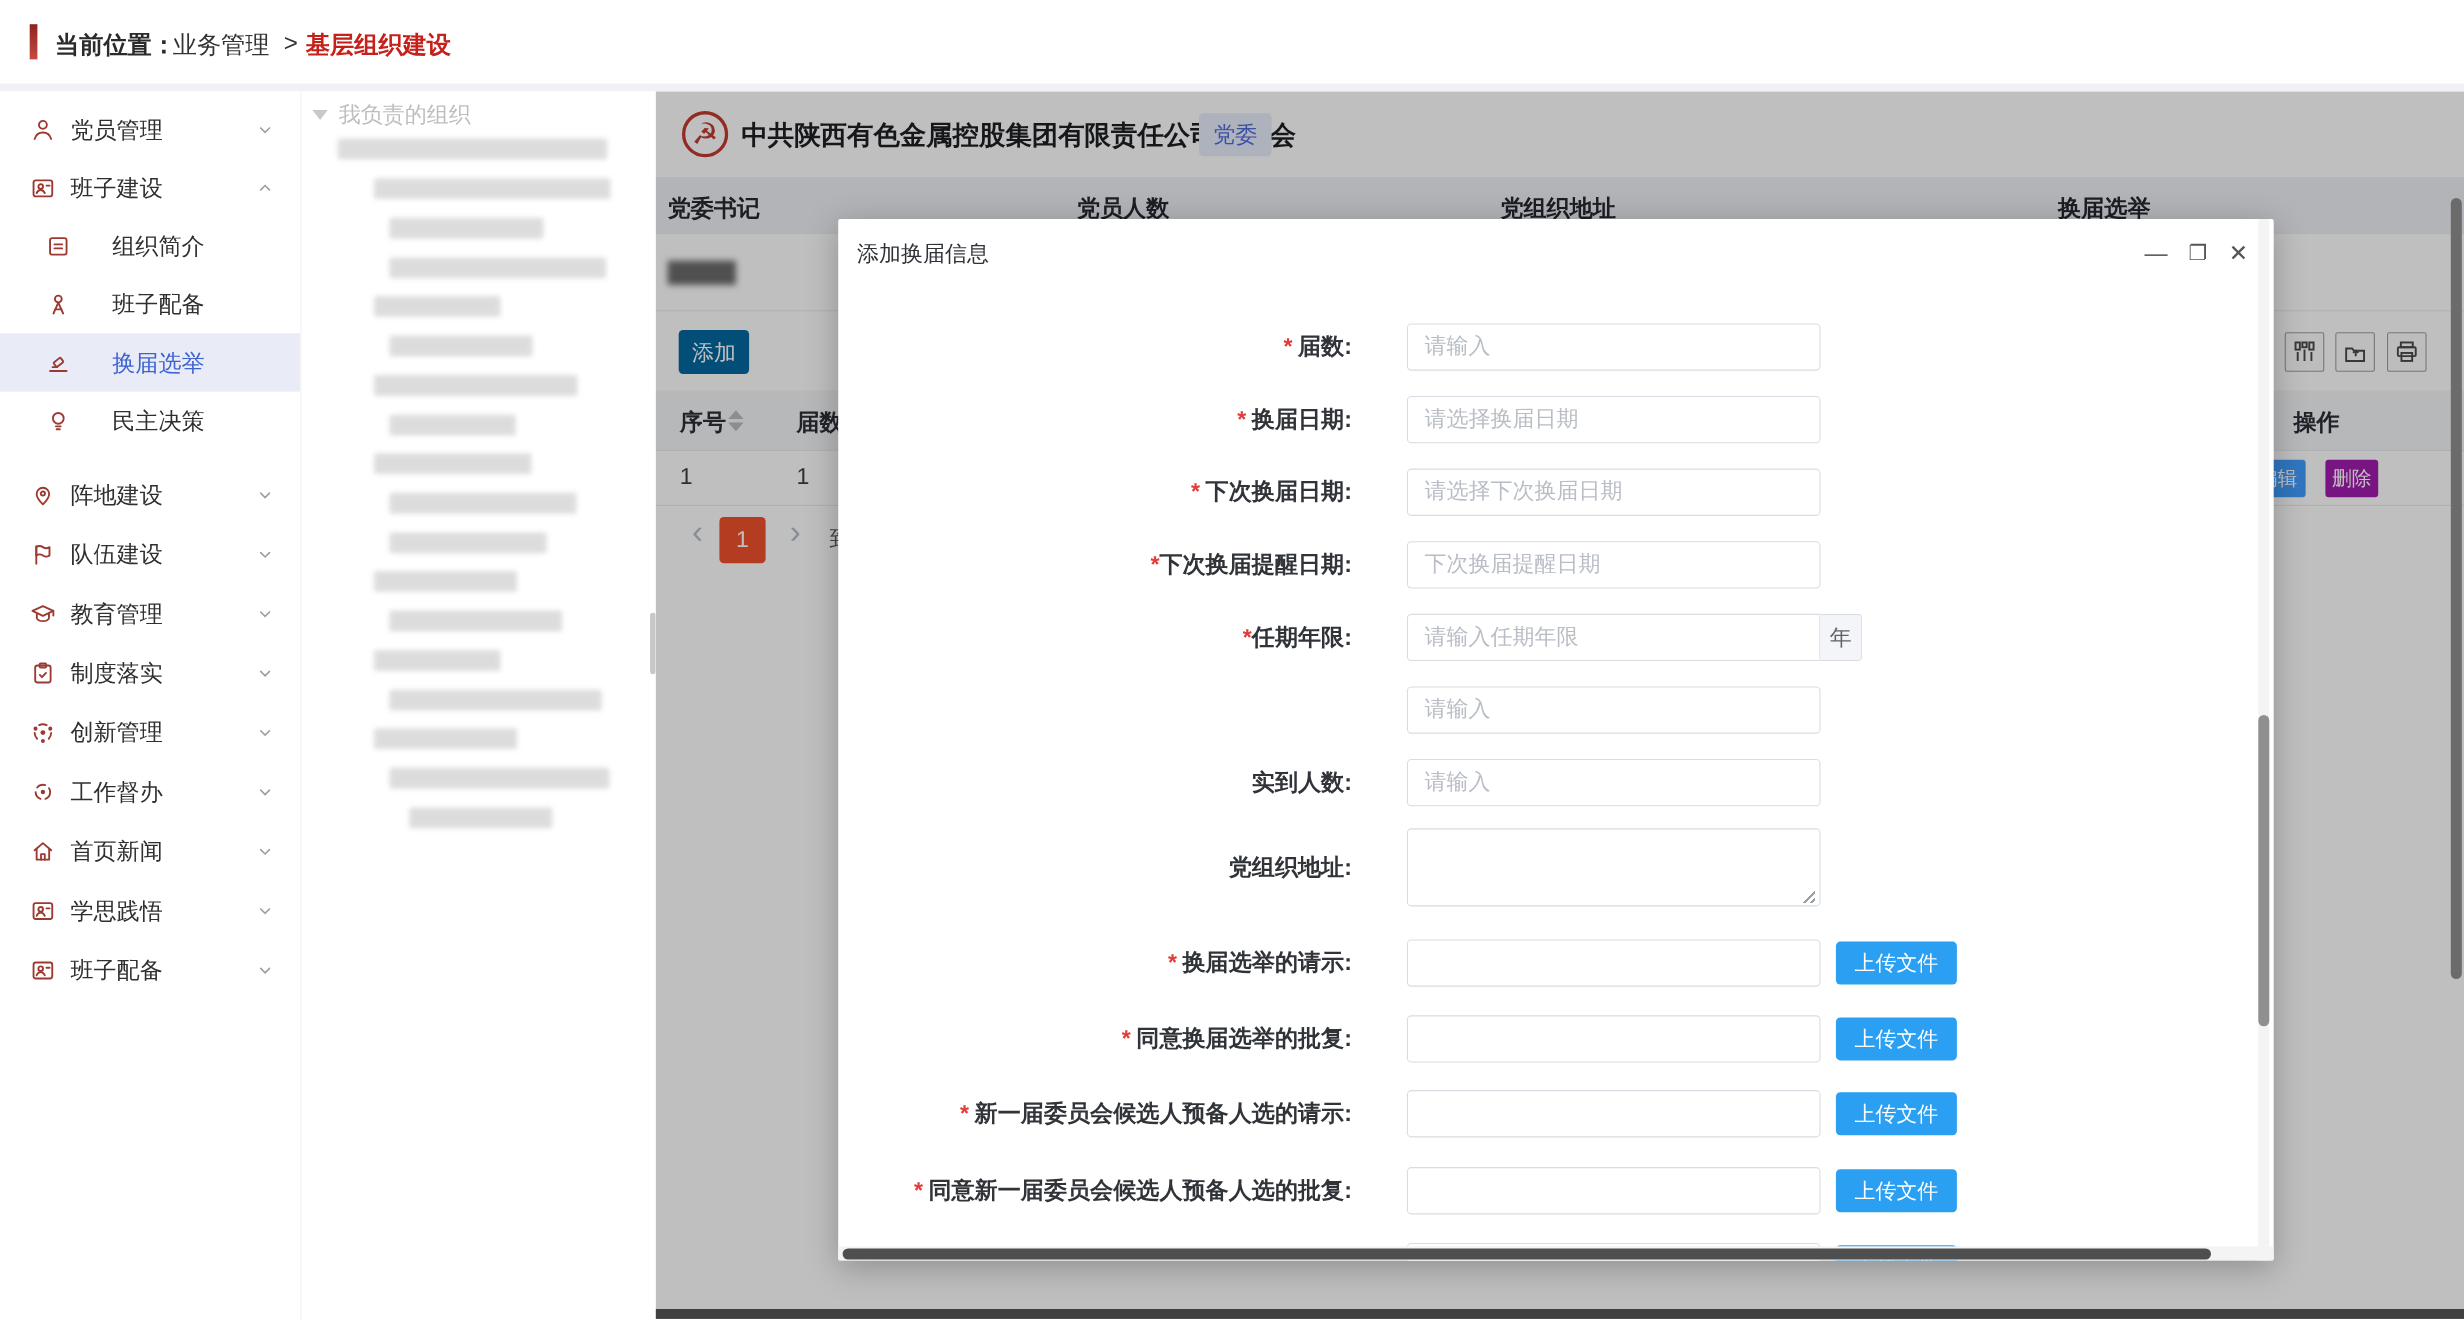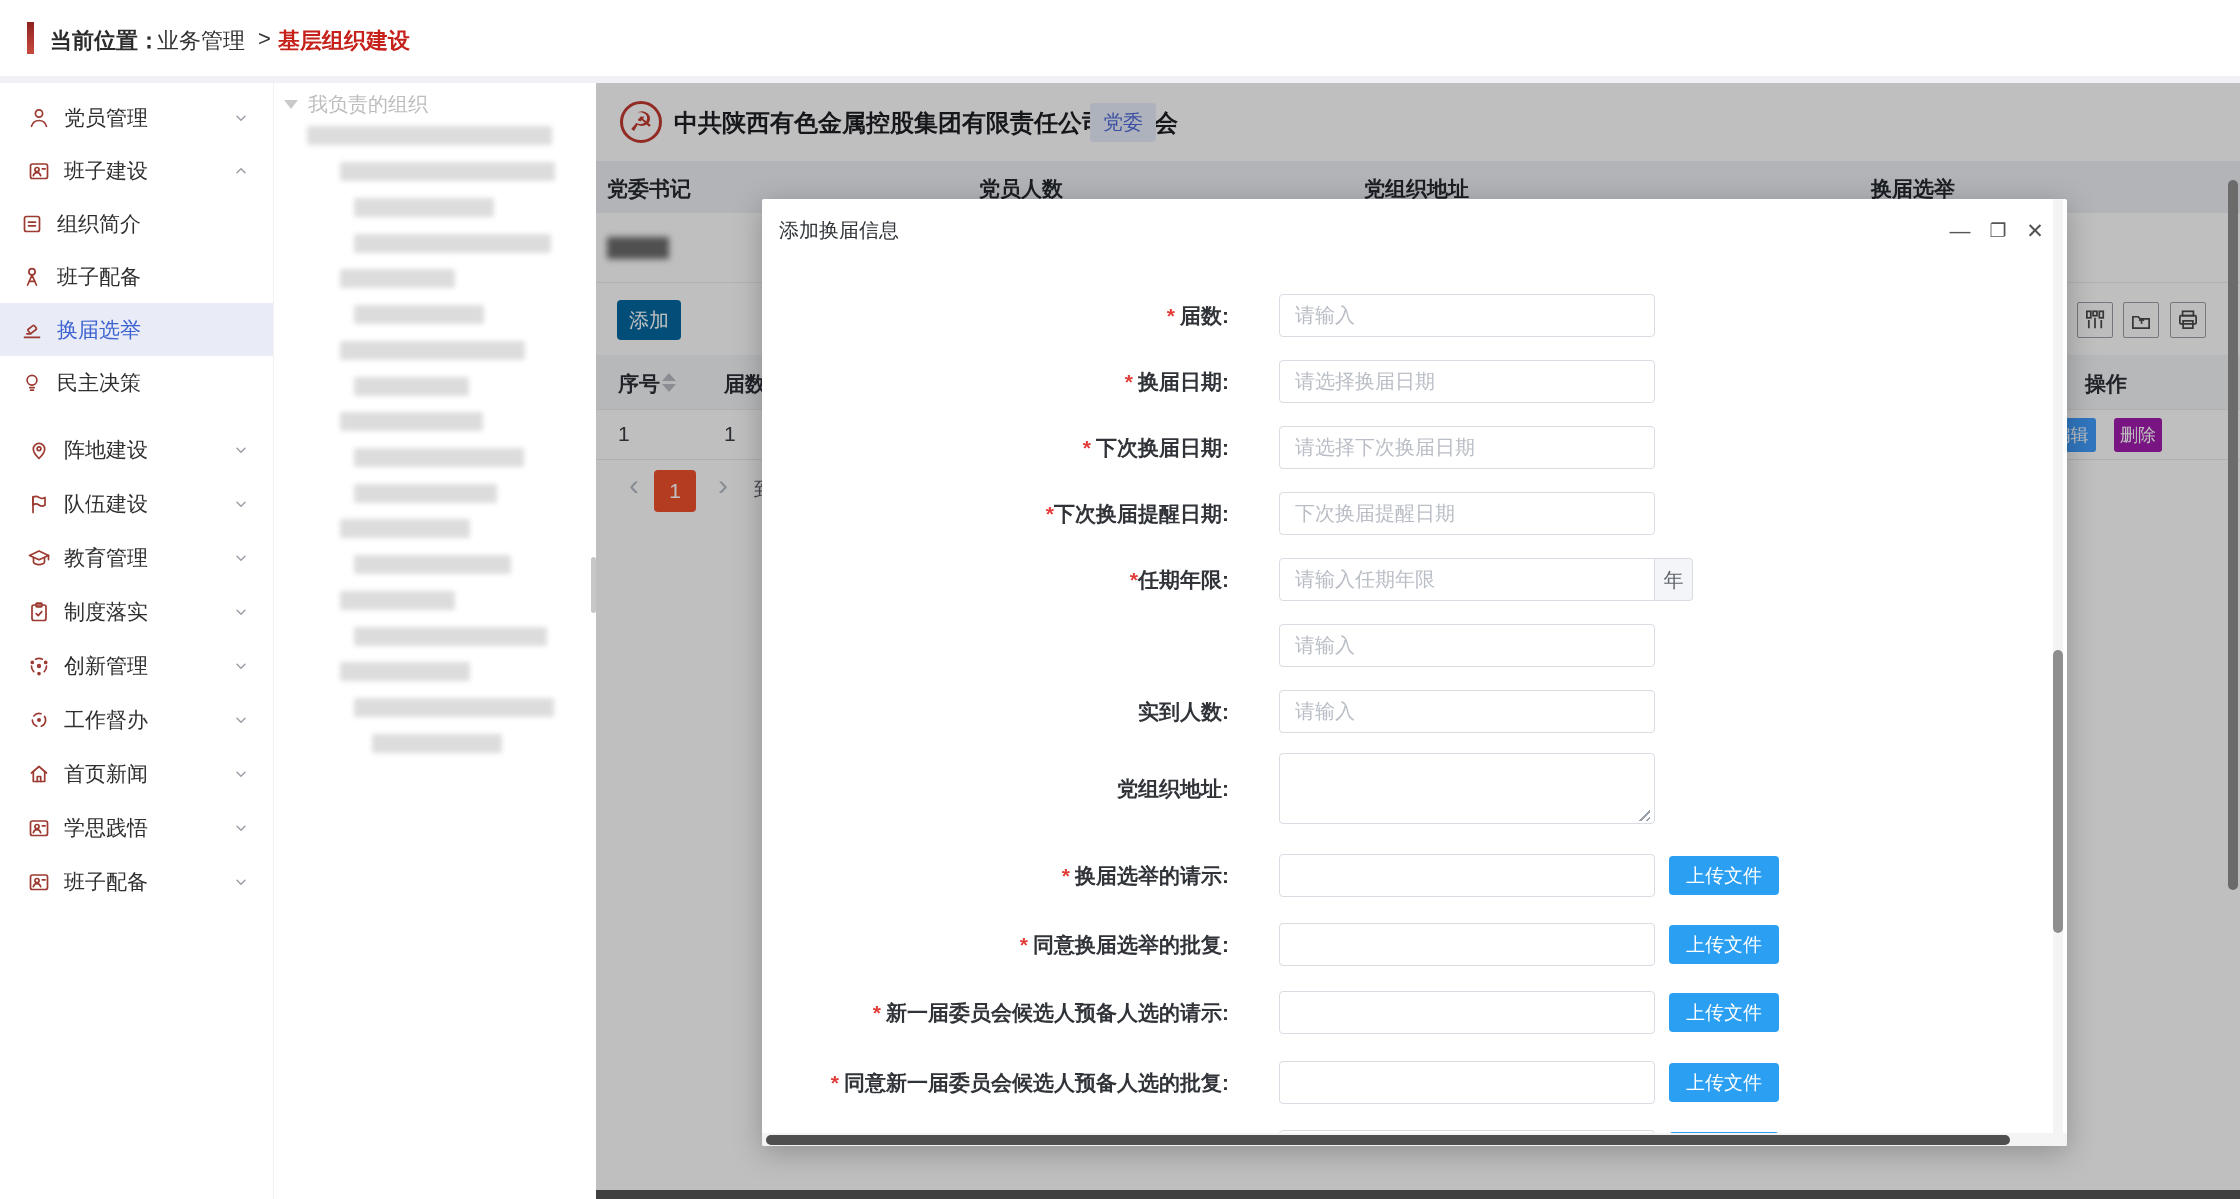--- a/index.html
+++ b/index.html
@@ -18,21 +18,21 @@
   #top-gap { position:absolute; left:0; top:76px; width:2240px; height:7px; background:#f0f1f5; }
 
   
   #sidebar { position:absolute; left:0; top:83px; width:273px; height:1116px; background:#fff; padding-top:8px; }
   .side-item { position:relative; height:53px; display:flex; align-items:center; cursor:pointer; }
   .side-item.group2 { height:54px; }
   .side-item.gap { margin-top:14px; }
   .side-item .lbl { font-size:21px; color:#2f2f2f; }
   .side-item .ic { width:24px; height:24px; margin-right:13px; flex:0 0 24px; }
   .side-item.lv1 { padding-left:27px; }
-  .side-item.lv2 { padding-left:20px; }
+  .side-item.lv2 { padding-left:41px;gap:24px; }
   .side-item.selected { background:#e9ebf7; }
   .side-item.selected .lbl { color:#3d63d0; }
   .side-item .chev { position:absolute; right:24px; top:50%; margin-top:-8px; width:16px; height:16px; }
 
   
   #tree { position:absolute; left:273px; top:83px; width:323px; height:1116px; background:#fff; border-left:1px solid #f2f2f2; }
   #tree-header { position:absolute; left:10px; top:8px; display:flex; align-items:center; }
   #tree-caret { width:0; height:0; border-left:7px solid transparent; border-right:7px solid transparent;
     border-top:9px solid #c9c9c9; margin-right:10px; }
   #tree-title { font-size:20px; color:#bdbdbd; }

